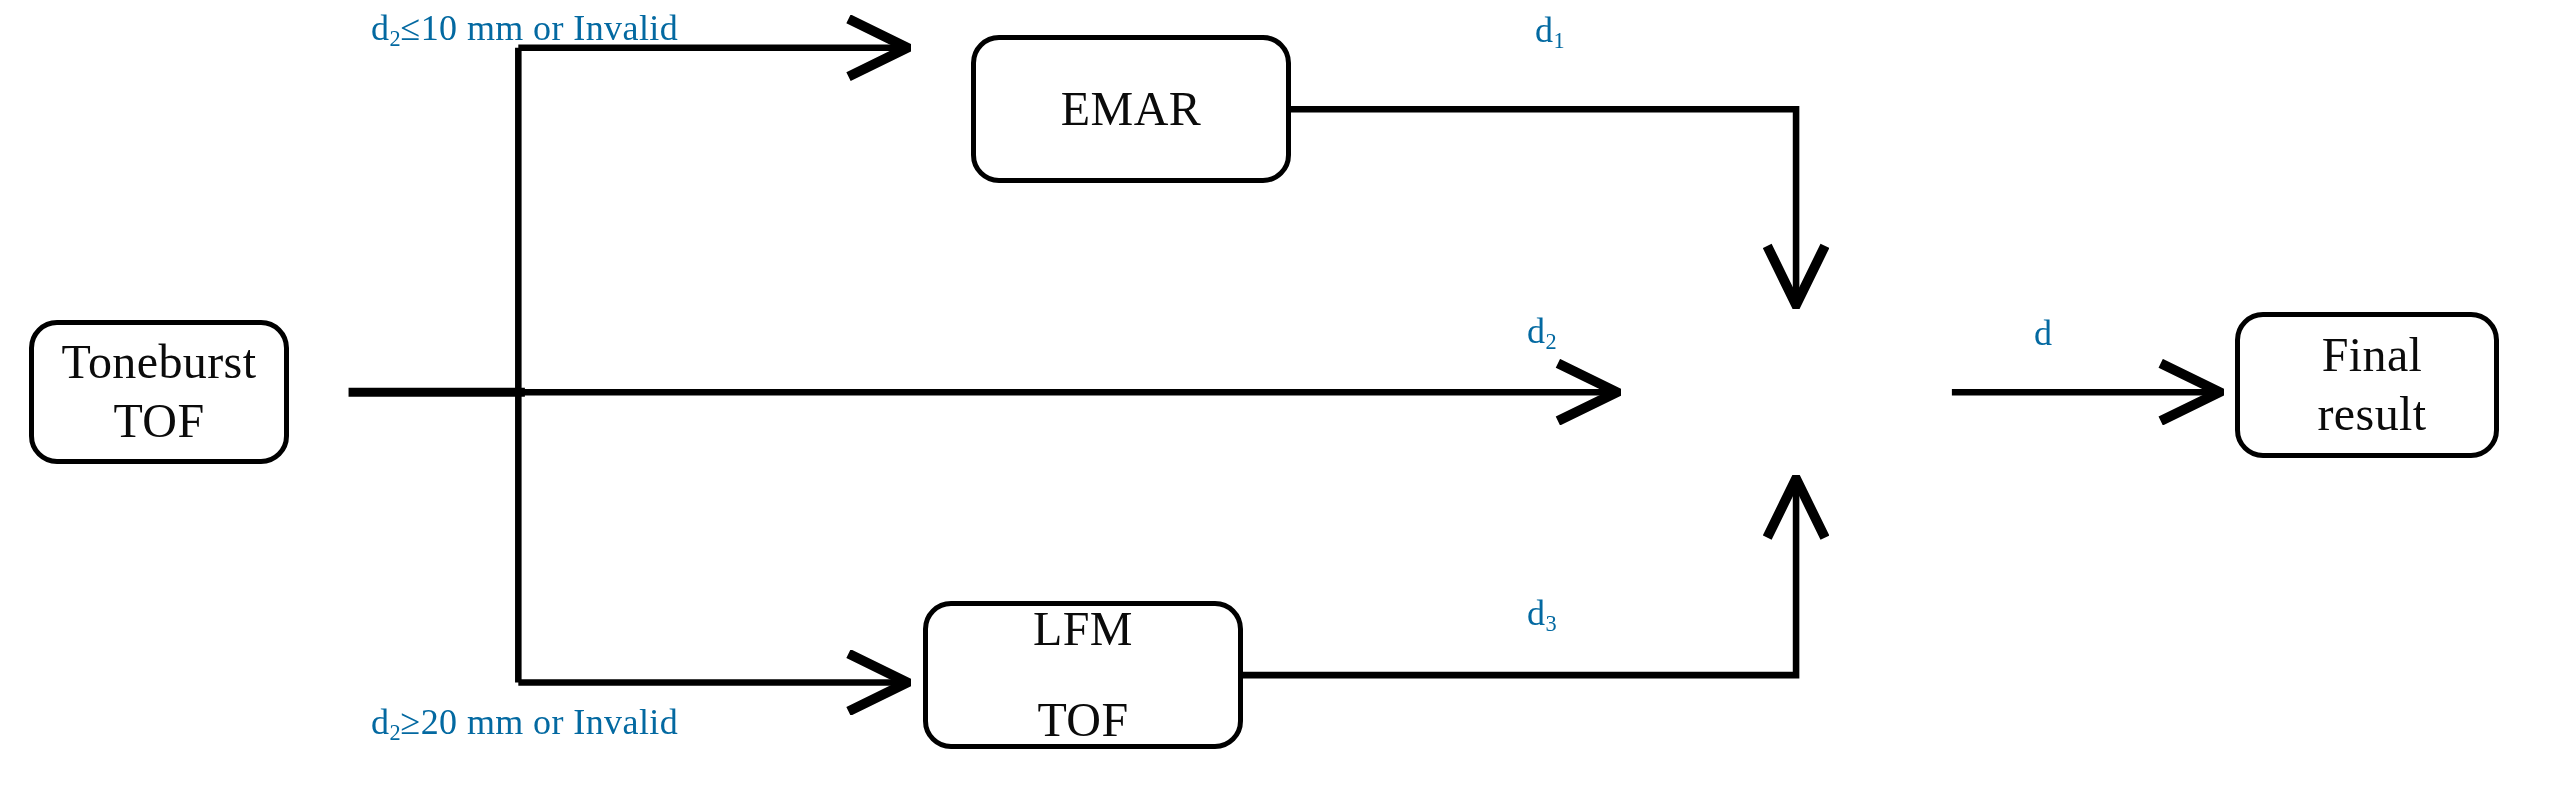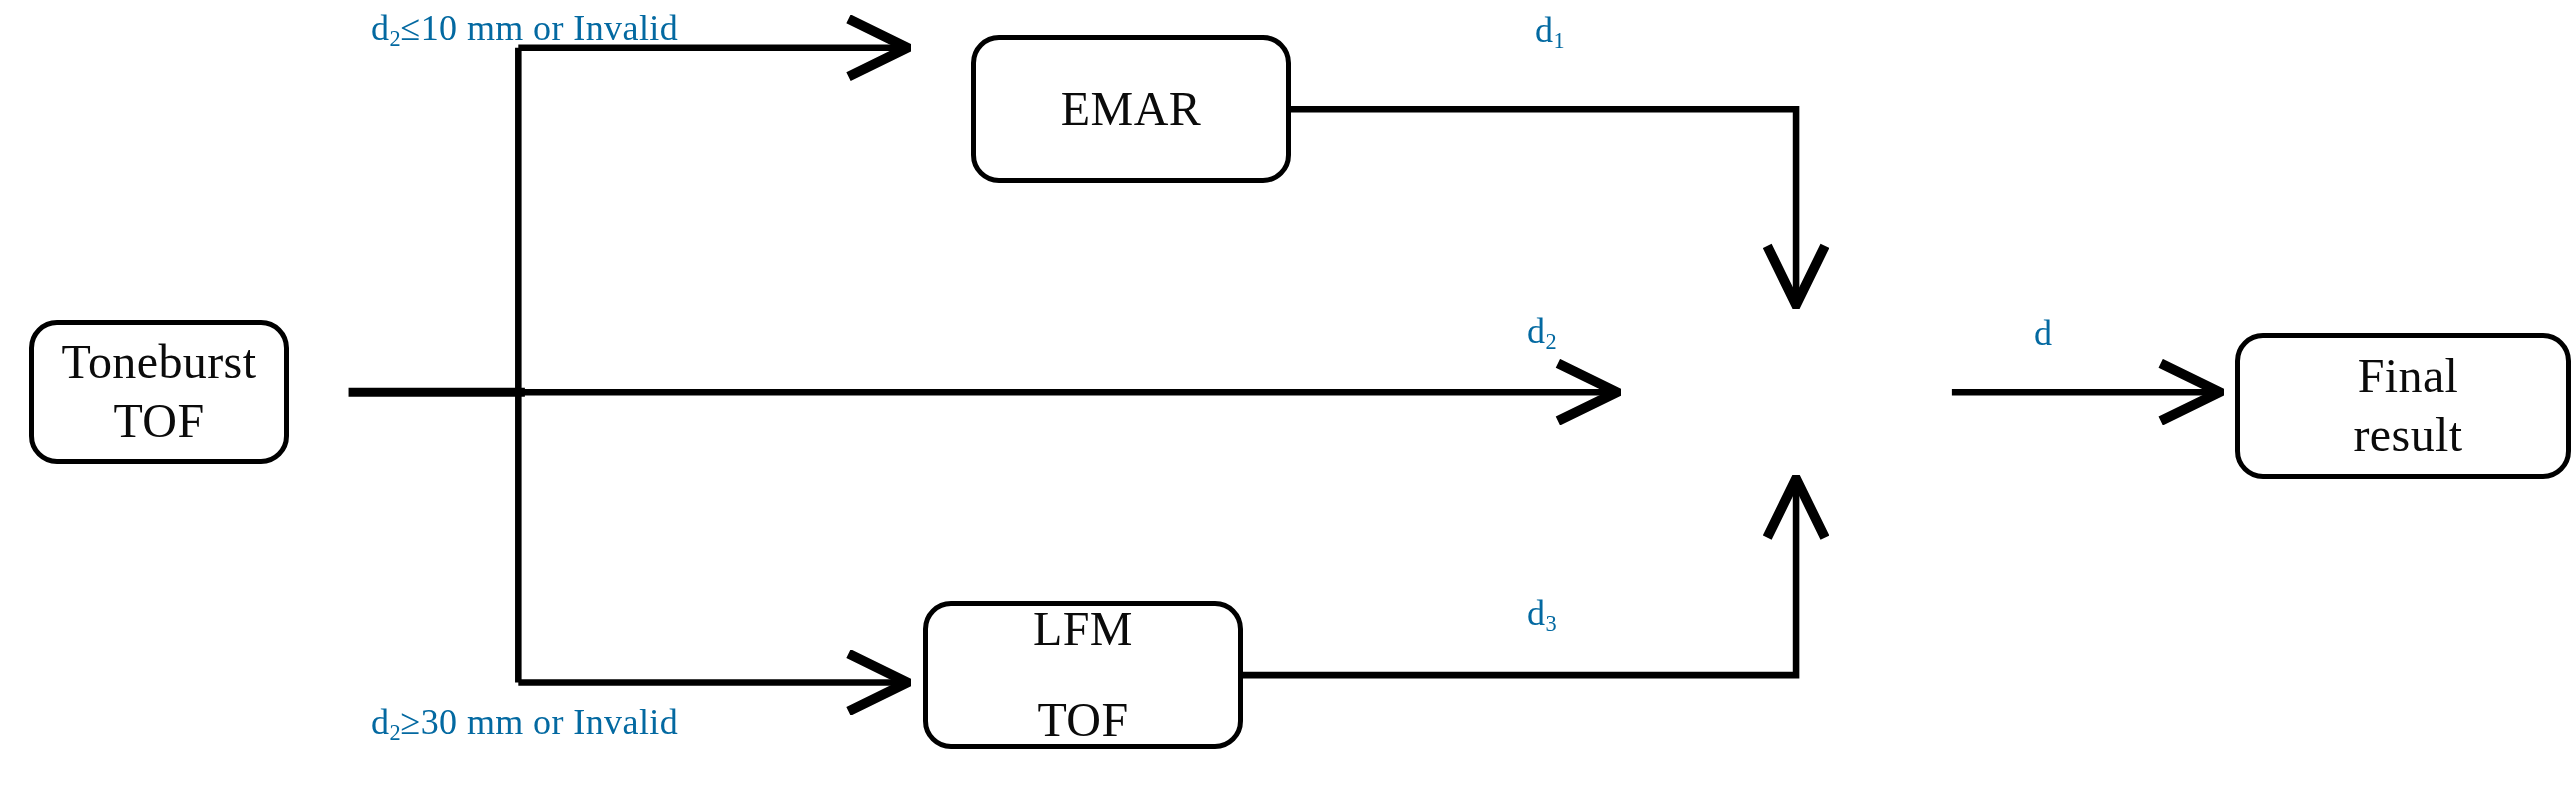--- a/index.html
+++ b/index.html
@@ -101,21 +101,21 @@
   <div class="node-box" style="left:923px; top:35px; width:320px; height:148px;margin-left:48px;">
     <span class="node-line">EMAR</span>
   </div>
 
   <div class="node-box" style="left:923px; top:601px; width:320px; height:148px;gap:32px;">
     <span class="node-line">LFM</span>
     <span class="node-line">TOF</span>
   </div>
 
 
-  <div class="node-box" style="left:2235px; top:333px; width:336px; height:146px;padding-left:10px;">
+  <div class="node-box" style="left:2235px; top:312px; width:264px; height:146px;padding-left:10px;">
     <span class="node-line">Final</span>
     <span class="node-line">result</span>
   </div>
 
   <div class="edge-label" style="left:371px; top:6.6px;">
     <span>d</span><sub>2</sub><span>≤10 mm or Invalid</span>
   </div>
 
   <div class="edge-label" style="left:1535px; top:9px;">
     <span>d</span><sub>1</sub>
@@ -127,17 +127,17 @@
 
   <div class="edge-label" style="left:2034px; top:312px;">
     <span>d</span><sub></sub>
   </div>
 
   <div class="edge-label" style="left:1527px; top:592px;">
     <span>d</span><sub>3</sub>
   </div>
 
   <div class="edge-label" style="left:371px; top:701px;">
-    <span>d</span><sub>2</sub><span>≥30 mm or Invalid</span>
+    <span>d</span><sub>2</sub><span>≥20 mm or Invalid</span>
   </div>
 
 </div>
 
 
 </body></html>

